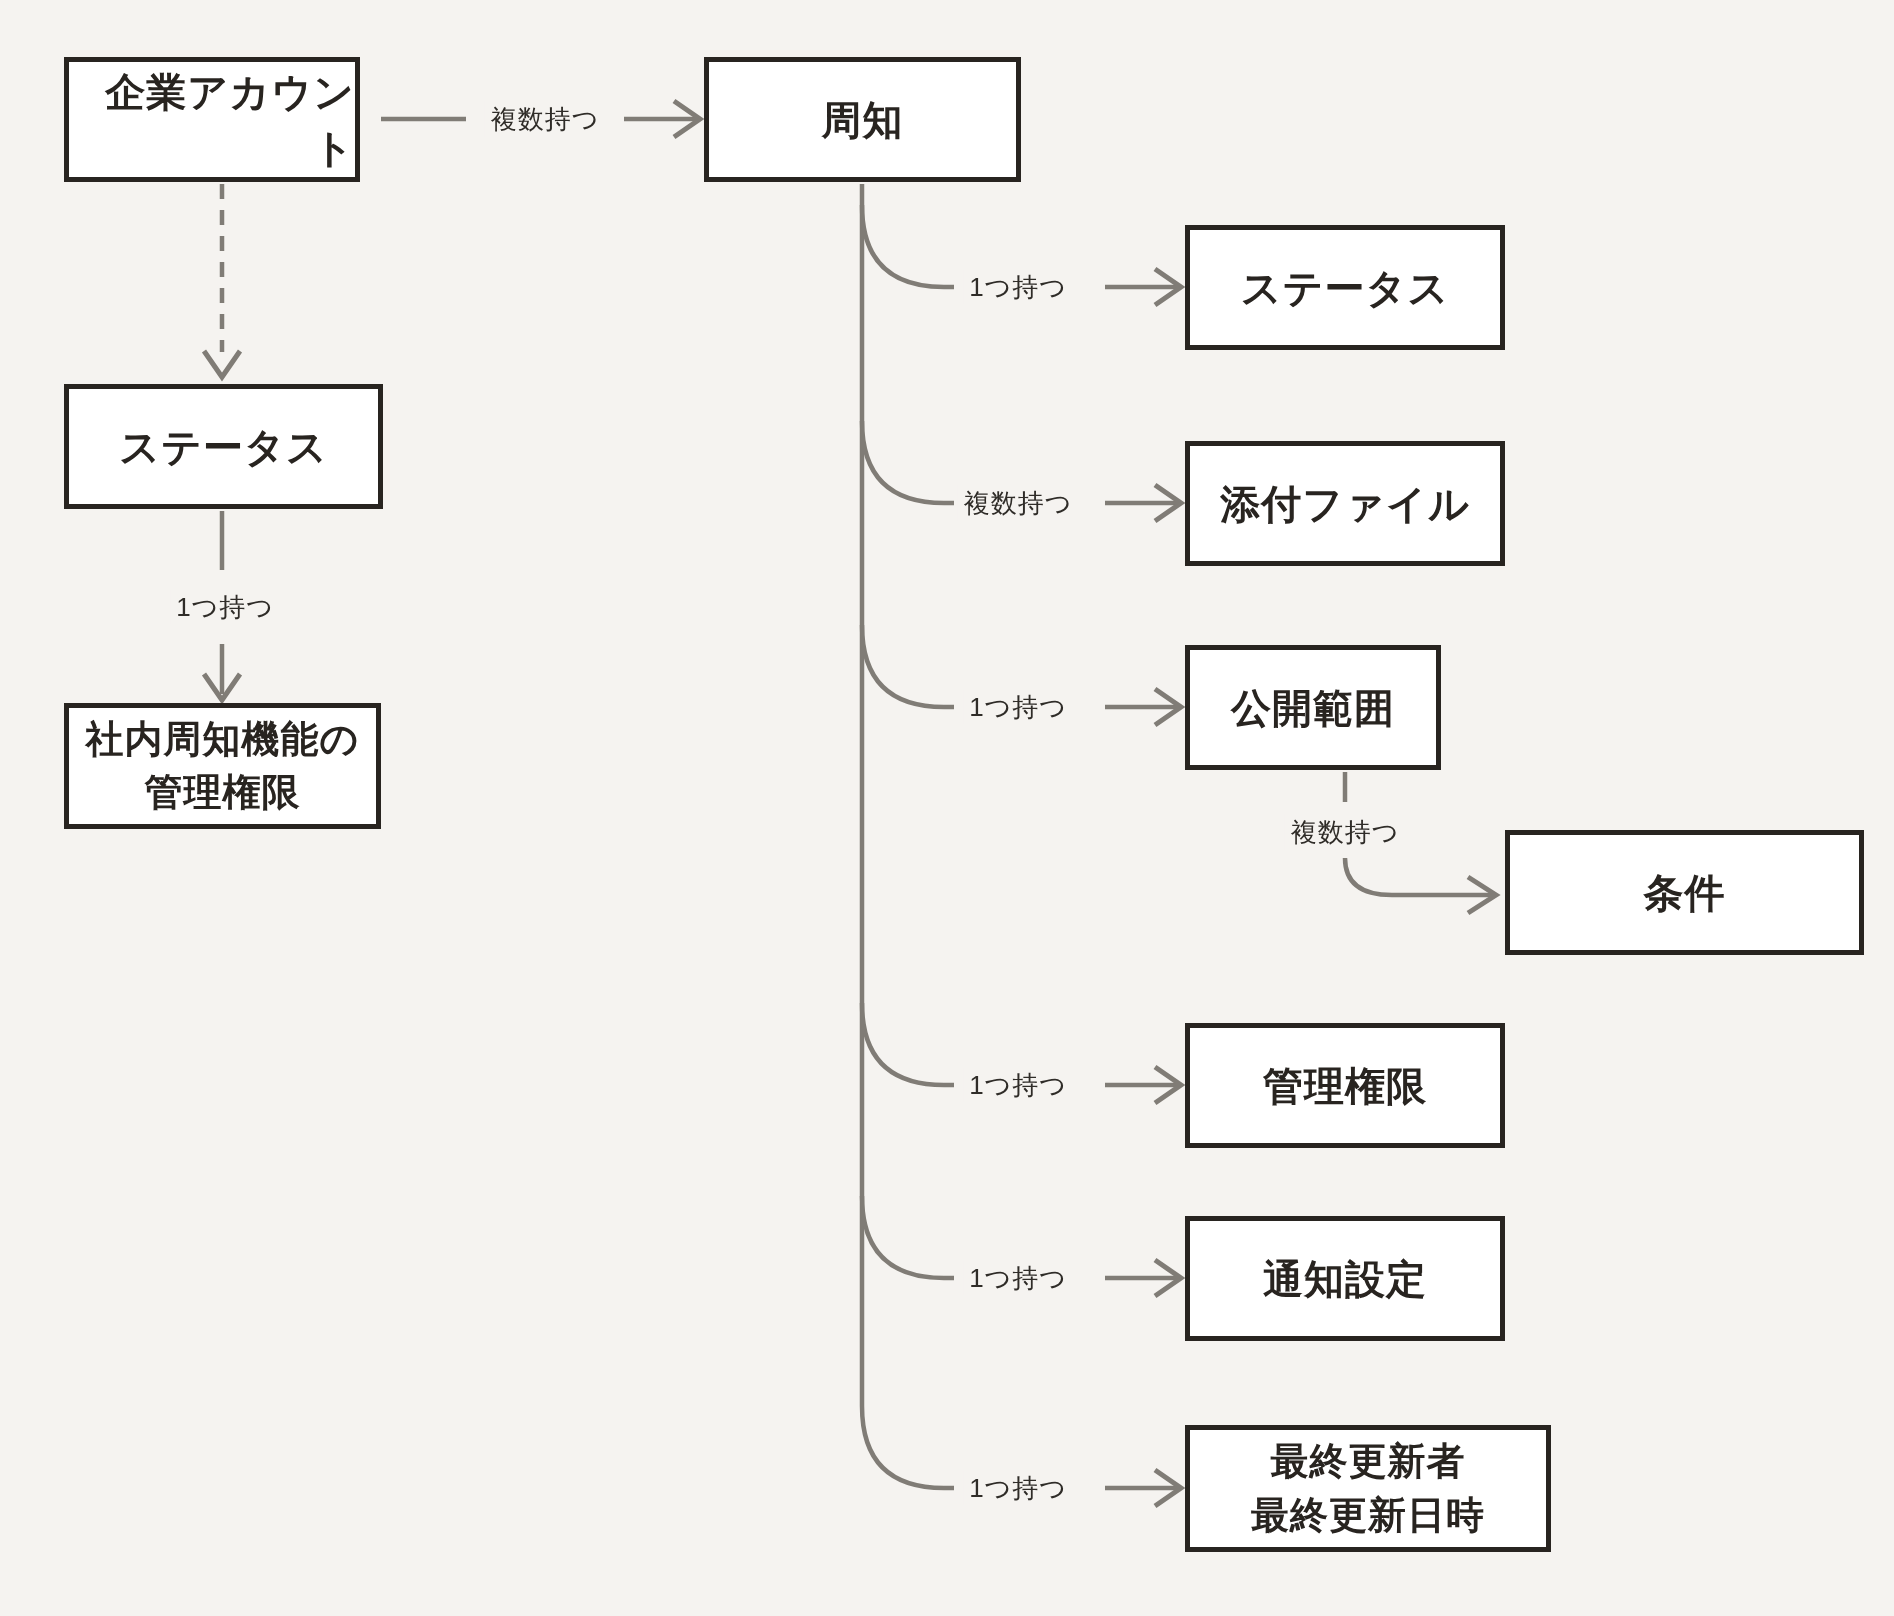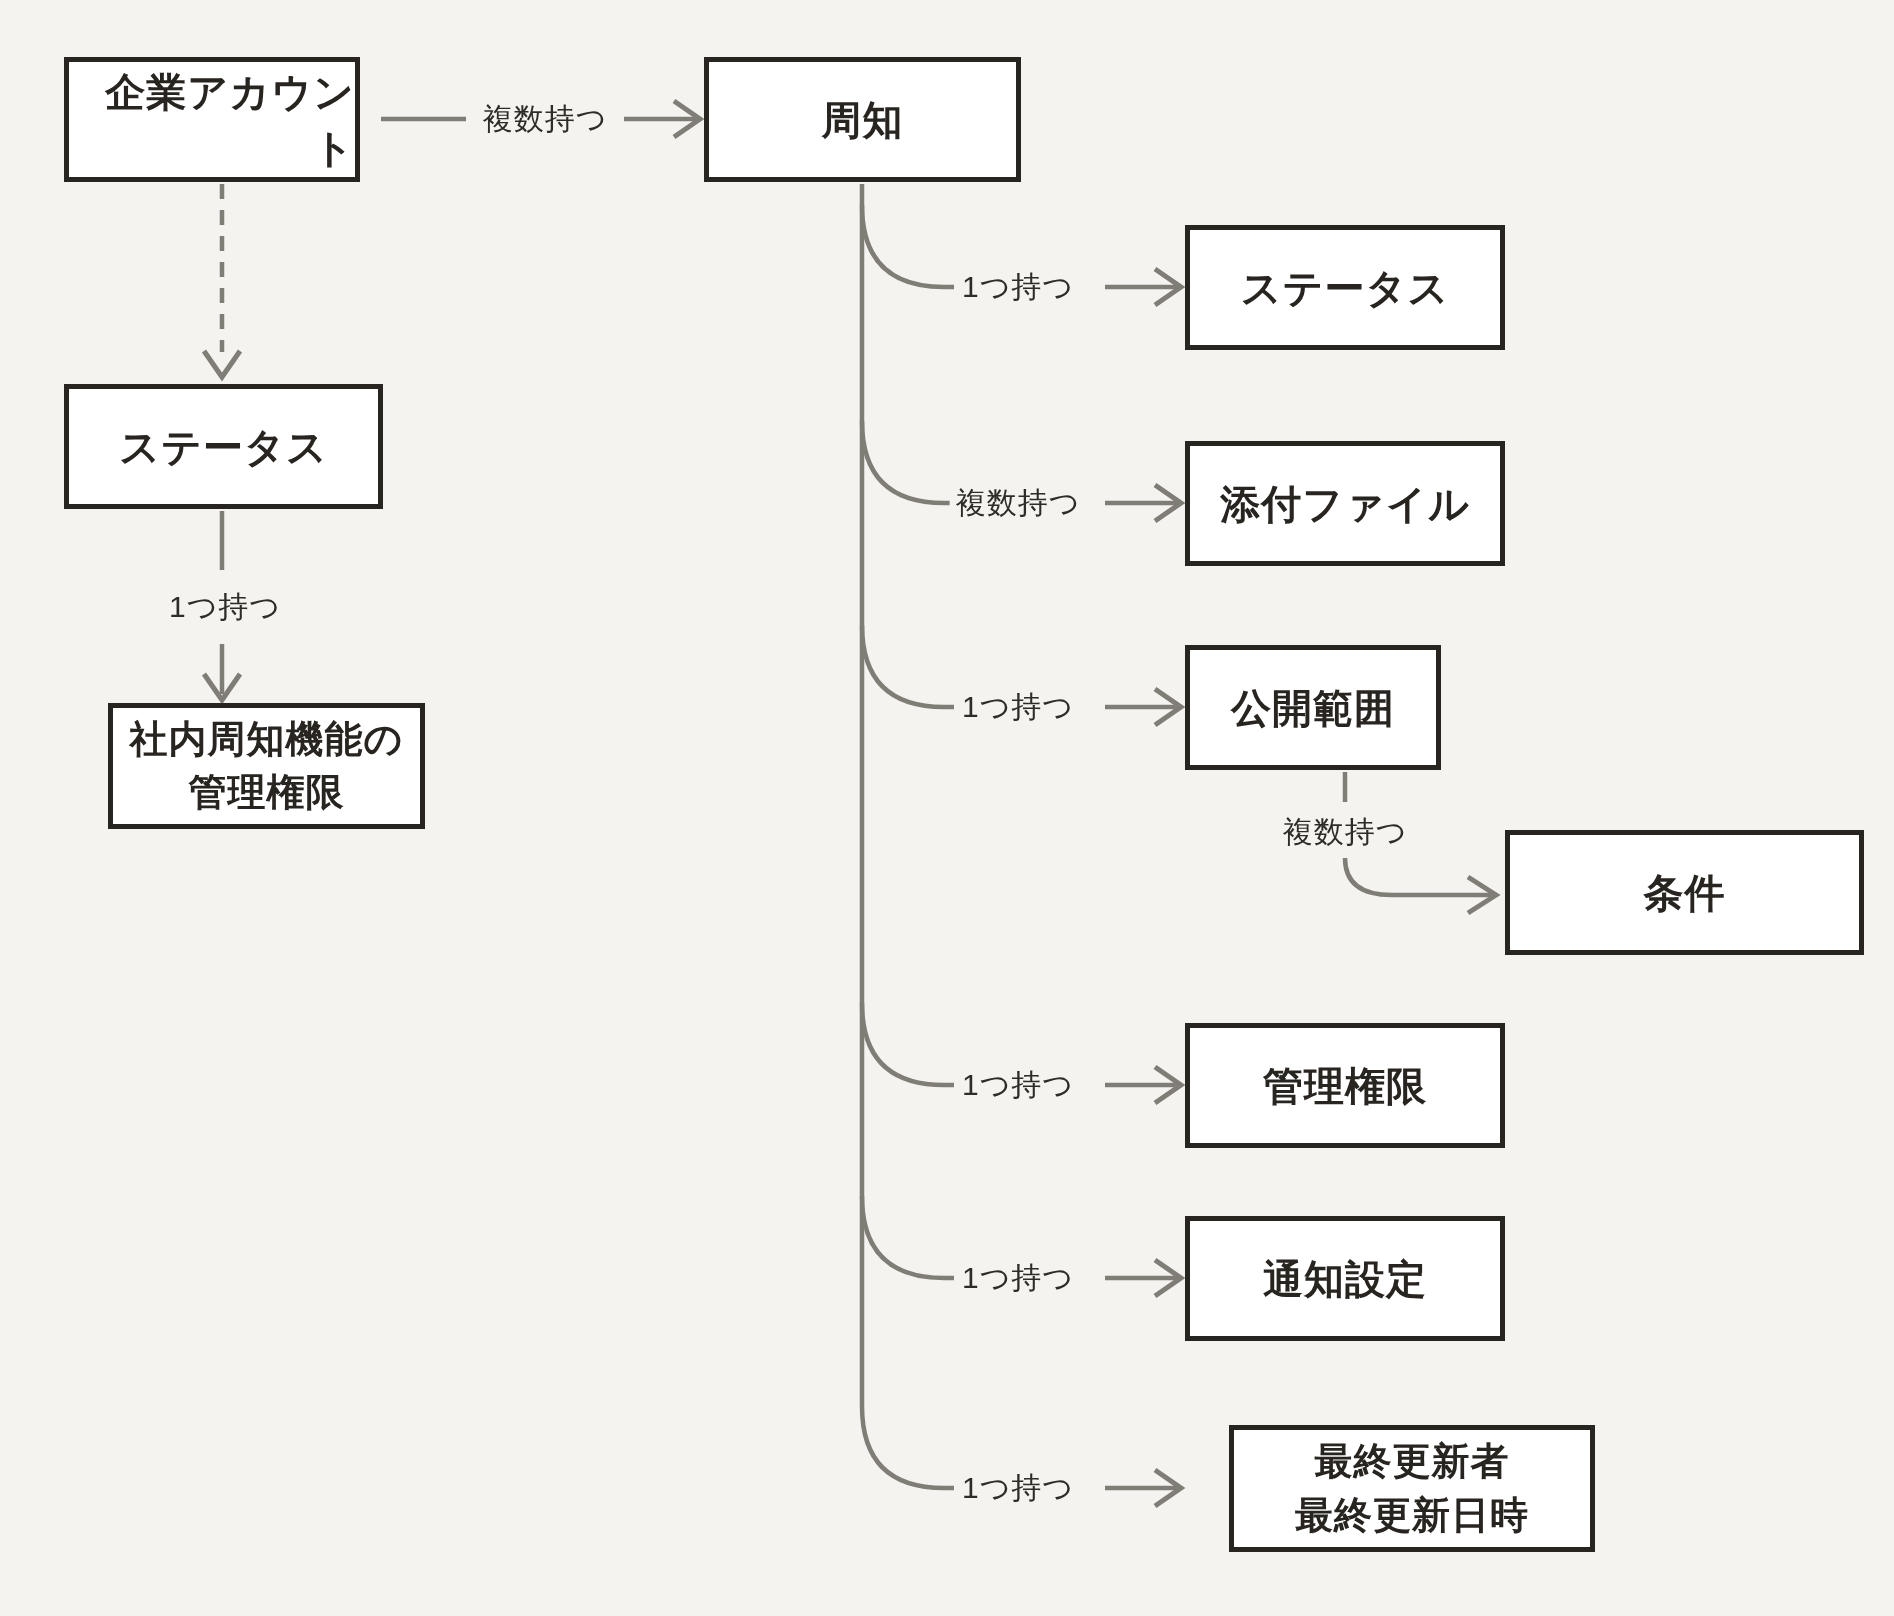--- a/index.html
+++ b/index.html
@@ -29,26 +29,26 @@
   .connector-layer path.dashed{stroke-dasharray:15 11;}
   .node{
     position:absolute;
     background:var(--box-fill);
     border:5px solid var(--box-border);
     display:flex;flex-direction:column;align-items:center;justify-content:center;
     color:var(--box-text);
     font-weight:bold;font-size:40px;letter-spacing:1px;
     text-align:center;line-height:1.4;
   }
-  .node.two-line{font-size:38px;margin-left:44px;}
+  .node.two-line{font-size:38px;}
   .edge-label{
     position:absolute;
     transform:translate(-50%,-50%);
     color:var(--label-text);
-    font-size:30px;font-weight:400;letter-spacing:1px;
+    font-size:26px;font-weight:400;letter-spacing:1px;
     white-space:nowrap;
     background:var(--bg);
     padding:0 6px;
   }
 </style>
 </head>
 <body>
 
 <div class="canvas">
 

